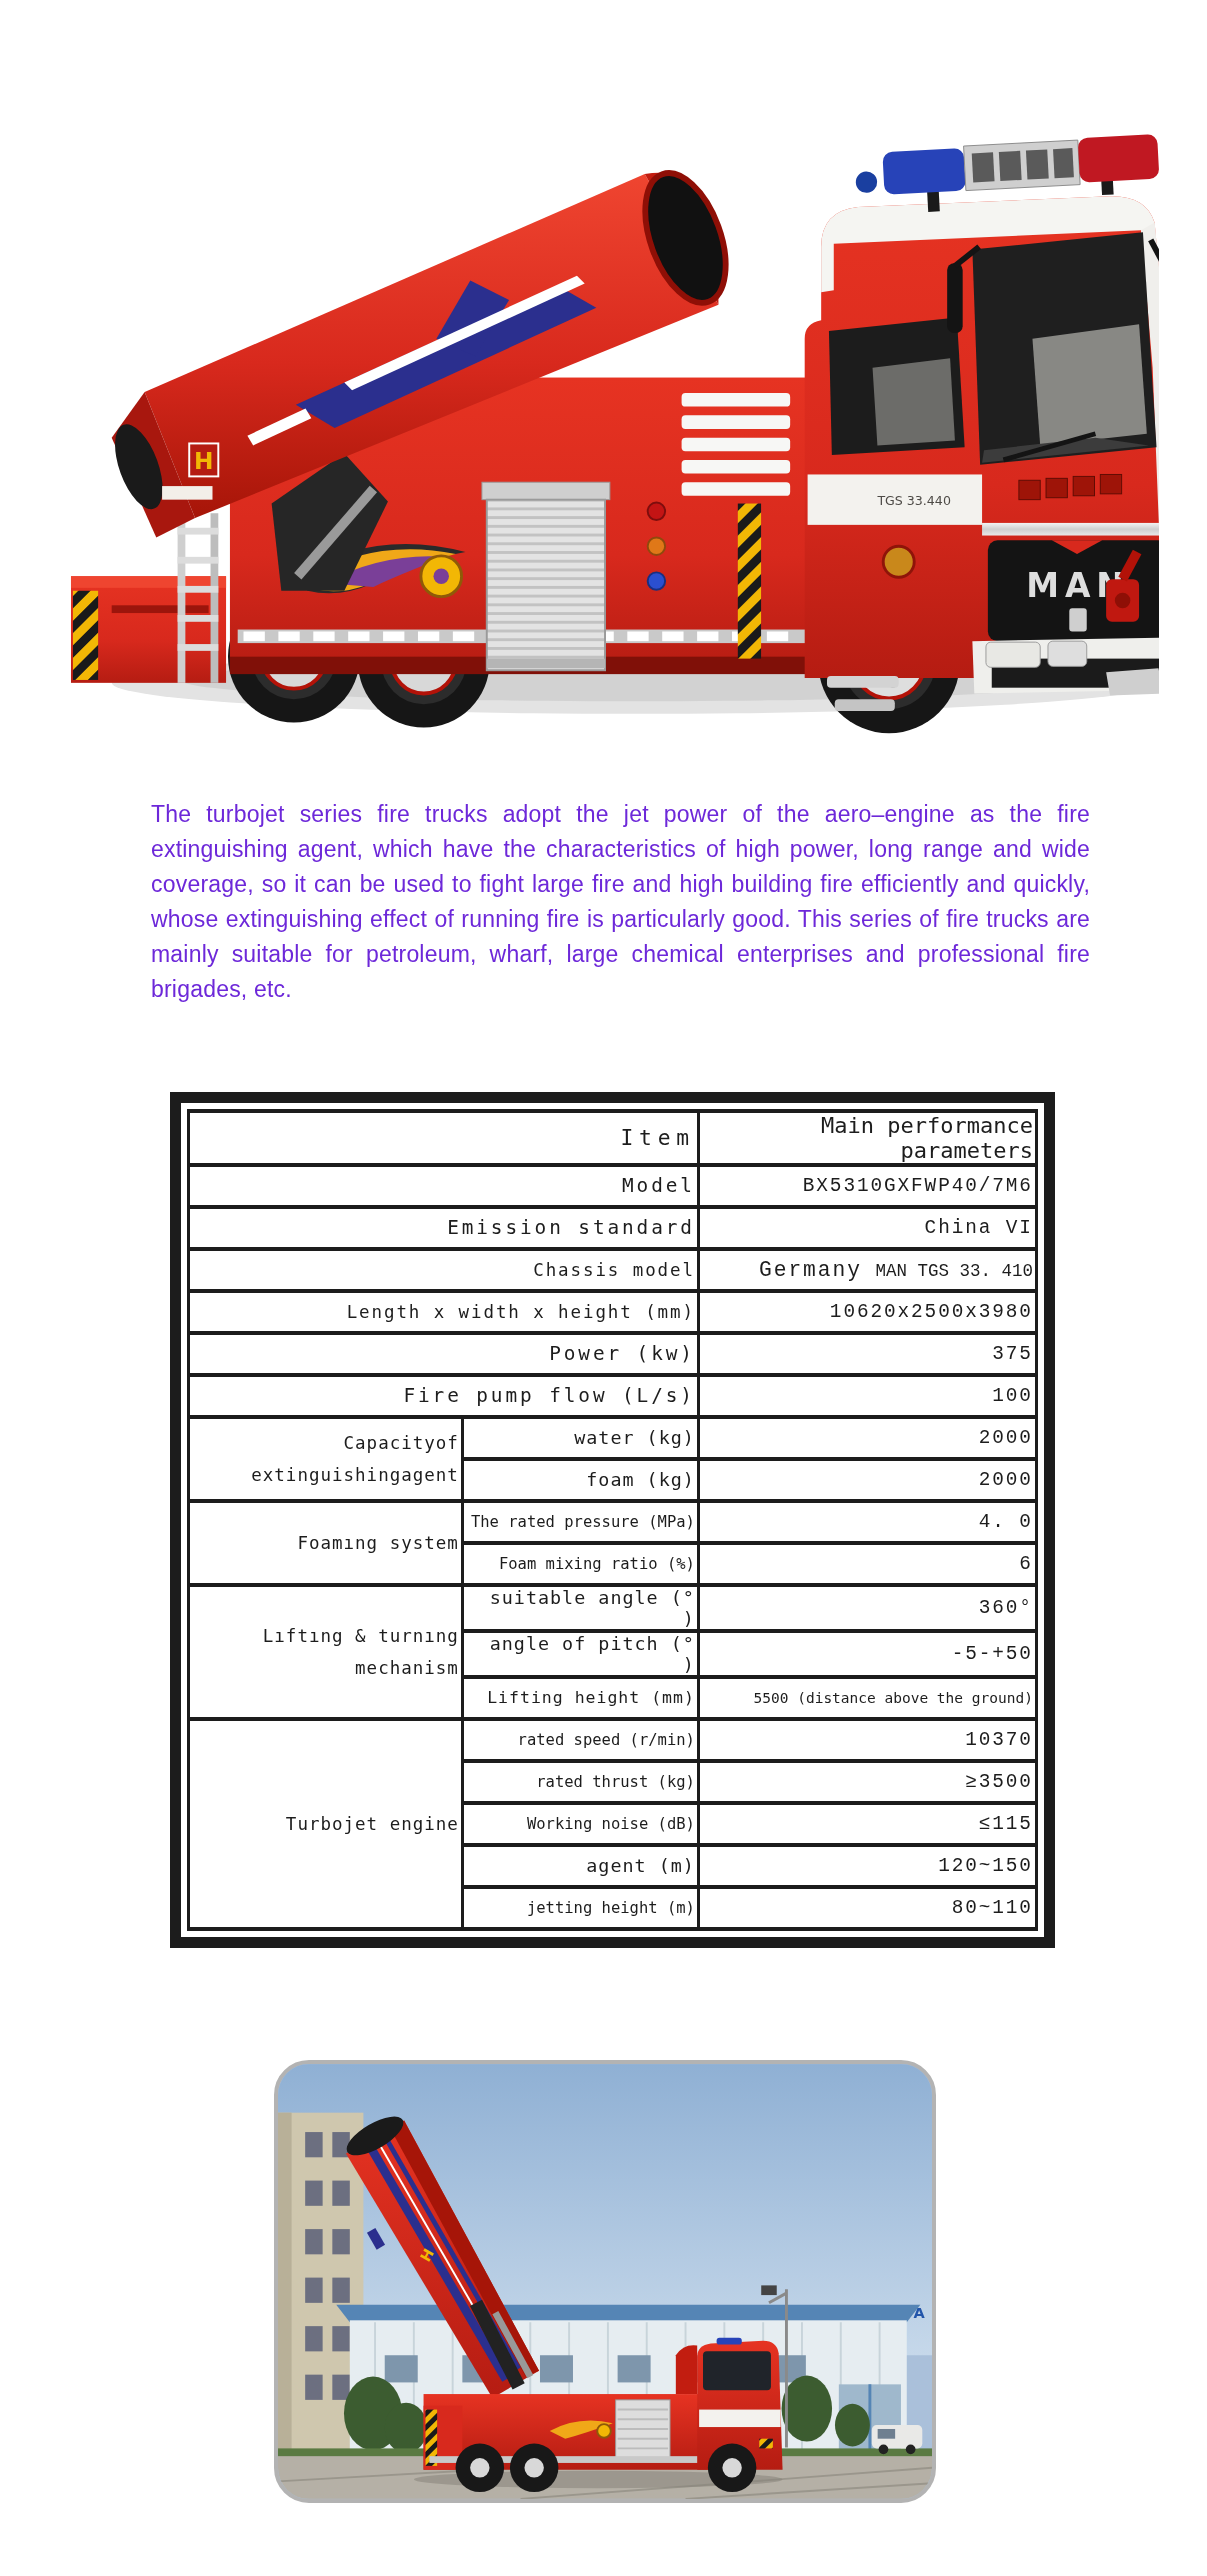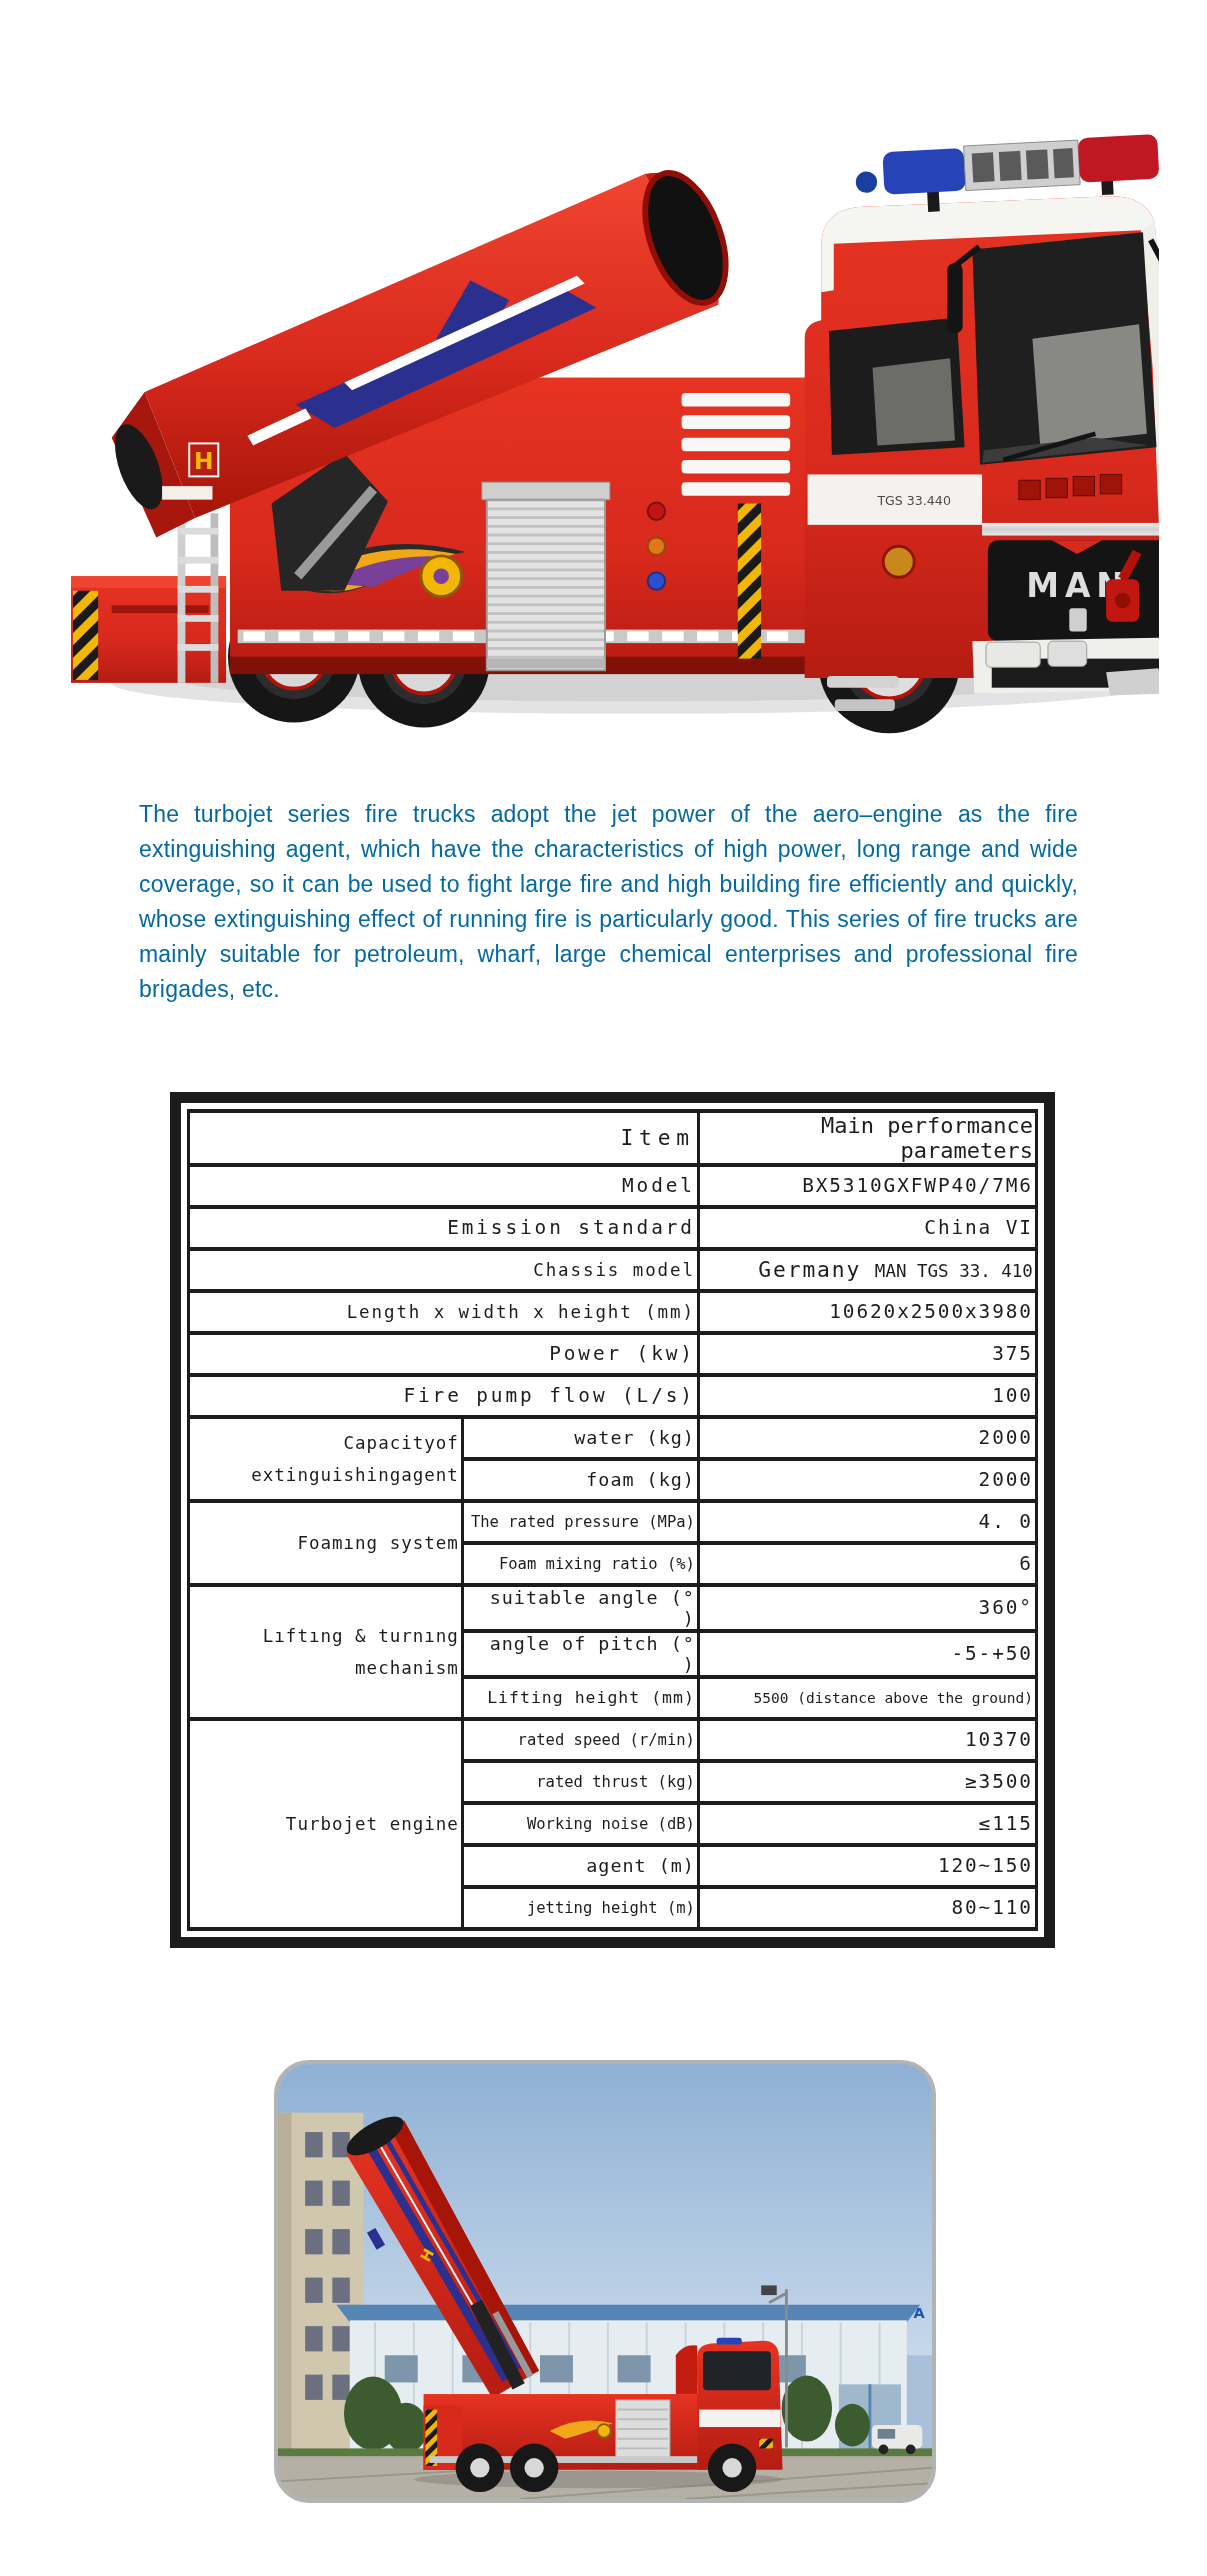--- a/index.html
+++ b/index.html
@@ -1,38 +1,38 @@
 <!DOCTYPE html>
 <html><head>
 <meta charset="utf-8">
 <style>
   html,body{margin:0;padding:0;background:#ffffff;}
   .page{position:relative;width:1208px;height:2576px;background:#ffffff;overflow:hidden;
         font-family:"Liberation Sans",sans-serif;}
   
   .hero{position:absolute;left:53px;top:48px;width:1106px;height:693px;}
   
-  .desc{position:absolute;left:139px;top:774px;width:939px;
-        font-size:23px;line-height:35px;letter-spacing:0.2px;color:#0369a1;
+  .desc{position:absolute;left:151px;top:774px;width:939px;
+        font-size:23px;line-height:35px;letter-spacing:0.2px;color:#6d28d9;
         text-align:justify;}
   
   .tbl-wrap{position:absolute;left:170px;top:1092px;border:11.6px solid #1c1c1c;
             padding:5.8px;background:#ffffff;}
   table.spec{border-collapse:collapse;table-layout:fixed;width:848px;
              font-family:"DejaVu Sans Mono","Liberation Mono",monospace;color:#1d1d1d;}
   table.spec td{border:3.9px solid #1c1c1c;border-top-width:4.8px;border-bottom-width:4.8px;
                 text-align:right;vertical-align:middle;height:38px;padding:0 1.9px;
                 overflow:hidden;background:#ffffff;}
   td.hdr-item{font-size:21.3px;letter-spacing:5.8px;height:56px;}
   td.hdr-par{font-size:22px;letter-spacing:0;height:56px;}
   td.lab{font-size:19.4px;letter-spacing:2.9px;}
   td.cat{font-size:17.5px;letter-spacing:1px;white-space:pre-line;line-height:32px;}
   td.mid-lg{font-size:18.4px;letter-spacing:1px;}
   td.mid-sm{font-size:15.5px;letter-spacing:0;}
-  td.val{font-size:19.4px;letter-spacing:1.9px;}
+  td.val{font-size:19.4px;letter-spacing:1.9px;font-family:Liberation Mono, monospace;}
   td.val-sm{font-size:14.5px;letter-spacing:0;}
   .chassis-big{font-size:21.3px;letter-spacing:1.9px;}
   .chassis-small{font-size:17.5px;letter-spacing:0;}
   
   .photo{position:absolute;left:274px;top:2060px;width:654px;height:435px;
          border:4.8px solid #b3b3b3;border-radius:35px;overflow:hidden;background:#aac0da;}
   .photo svg{display:block;}
   svg text{font-family:"DejaVu Sans","Liberation Sans",sans-serif;}
 </style>
 </head>

